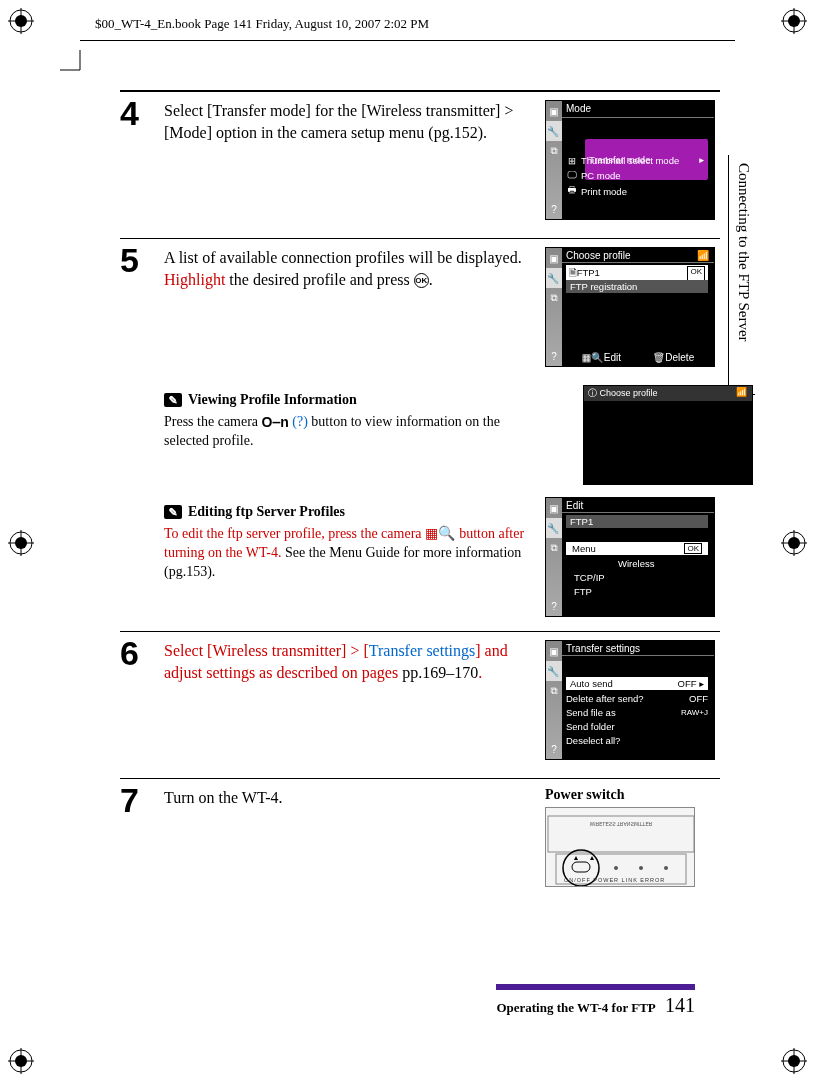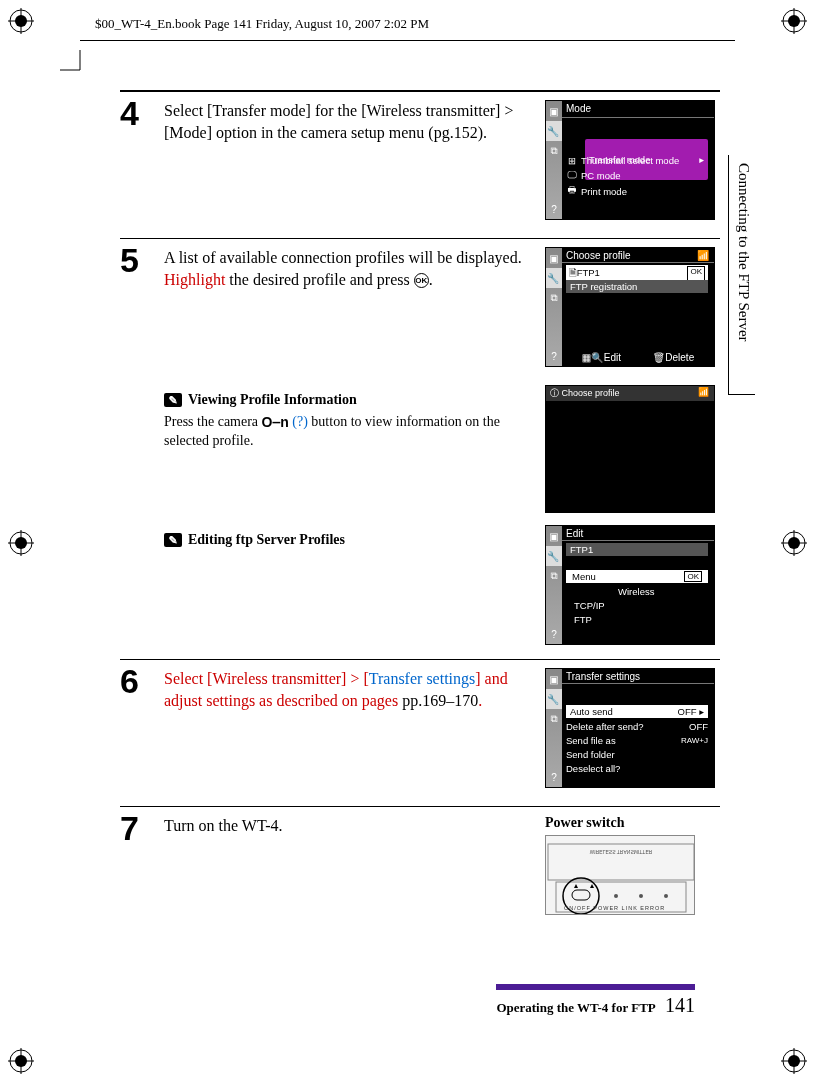--- a/index.html
+++ b/index.html
@@ -276,21 +276,21 @@
     <div class="sub-text">
       <div class="note-head">
           <span class="note-icon">✎</span>
           <span>Viewing Profile Information</span>
         </div>
       <div class="note-body">
         <span>Press the camera </span><span class="key-icon">O‒n</span><span class="diff-ins"> (?)</span><span> button to view information on the selected profile.</span>
       </div>
     </div>
     <div class="sub-screen">
-      <div class="screen light" style="height:128px;">
+      <div class="screen light" style="height:100px;margin-left:38px;">
         <div style="position:absolute;top:0;left:0;right:0;background:#333;color:#fff;padding:1px 4px;display:flex;justify-content:space-between;font-size:9px;">
             <span>ⓘ <span>Choose profile</span></span>
             <span>📶</span>
           </div>
         <div style="position:absolute;top:16px;left:6px;font-size:9.5px;color:#000;line-height:1.3;">
           <div><b>Rename:</b></div>
           <div style="margin-left:18px;">FTP1</div>
           <div><b>Device:</b></div>
           <div style="margin-left:18px;">FTP server</div>
           <div><b>SSID:</b> <span>WT-4</span></div>
@@ -301,20 +301,23 @@
       </div>
     </div>
   </div>
 
   <div class="sub-row" style="margin-top:12px;">
     <div class="sub-text">
       <div class="note-head">
           <span class="note-icon">✎</span>
           <span>Editing ftp Server Profiles</span>
         </div>
+      <div class="note-body">
+        <span class="diff-del">To edit the ftp server profile, press the camera </span><span class="diff-del">▦🔍</span><span class="diff-del"> button after turning on the WT-4.</span><span>  See the Menu Guide for more information (</span><span>pg.153</span><span>).</span>
+      </div>
     </div>
     <div class="sub-screen">
       <div class="screen">
         <div class="leftbar">
             <span>▣</span>
             <span class="tab-sel">🔧</span>
             <span>⧉</span>
             <span style="margin-top:auto">?</span>
           </div>
         <div class="title">Edit</div>

